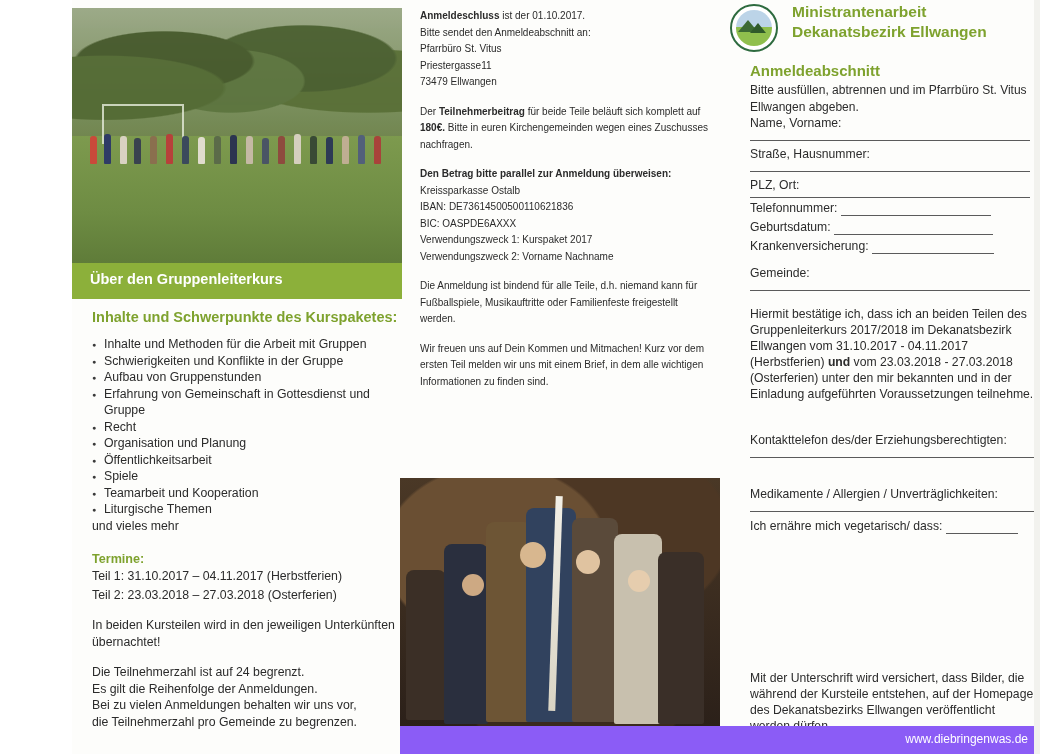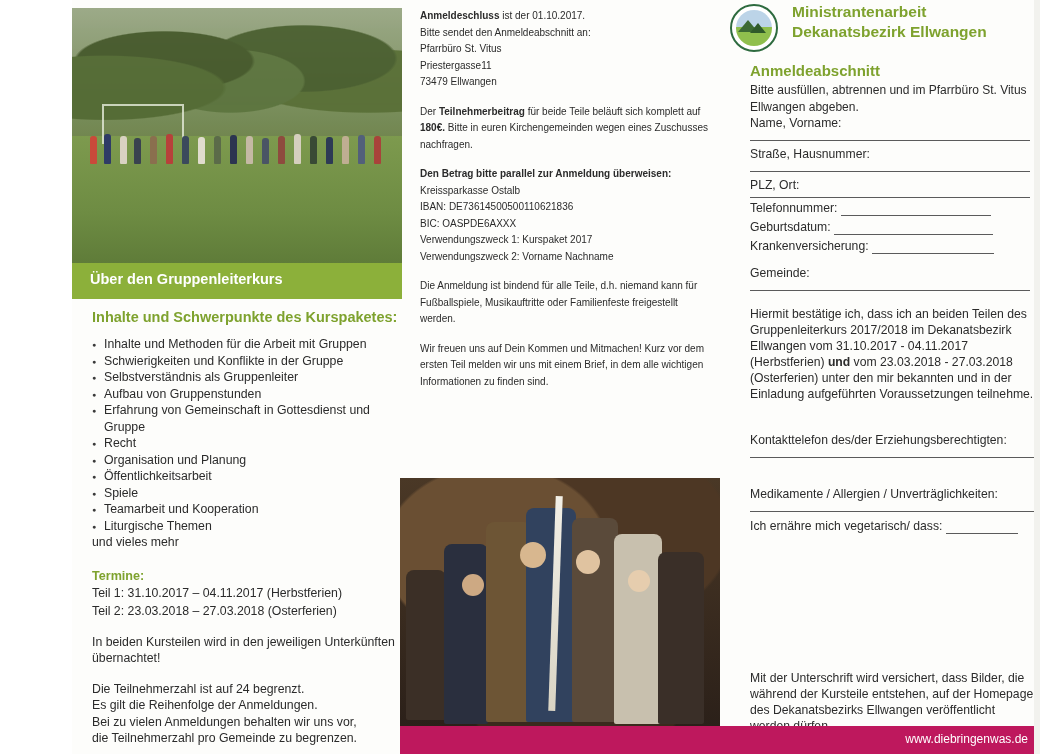--- a/index.html
+++ b/index.html
@@ -305,21 +305,21 @@
     font-size: 12.2px;
     line-height: 16px;
   }
 
   .footer-bar {
     position: absolute;
     left: 400px;
     top: 726px;
     width: 640px;
     height: 28px;
-    background: #be185d;
+    background: #8b5cf6;
   }
   .footer-bar .url {
     position: absolute;
     right: 12px;
     top: 6px;
     color: #ffffff;
     font-size: 12px;
   }
   .footer-strip-left {
     position: absolute;
@@ -382,21 +382,20 @@
     <div class="caption-bar">
       <span>Über den Gruppenleiterkurs</span>
     </div>
 
     <div class="left-body">
       <div class="h-green">Inhalte und Schwerpunkte des Kurspaketes:</div>
 
       <ul class="bullets">
         <li>Inhalte und Methoden für die Arbeit mit Gruppen</li>
         <li>Schwierigkeiten und Konflikte in der Gruppe</li>
-        <li>Selbstverständnis als Gruppenleiter</li>
         <li>Aufbau von Gruppenstunden</li>
         <li>Erfahrung von Gemeinschaft in Gottesdienst und Gruppe</li>
         <li>Recht</li>
         <li>Organisation und Planung</li>
         <li>Öffentlichkeitsarbeit</li>
         <li>Spiele</li>
         <li>Teamarbeit und Kooperation</li>
         <li>Liturgische Themen</li>
         <li class="nobullet">und vieles mehr</li>
       </ul>

